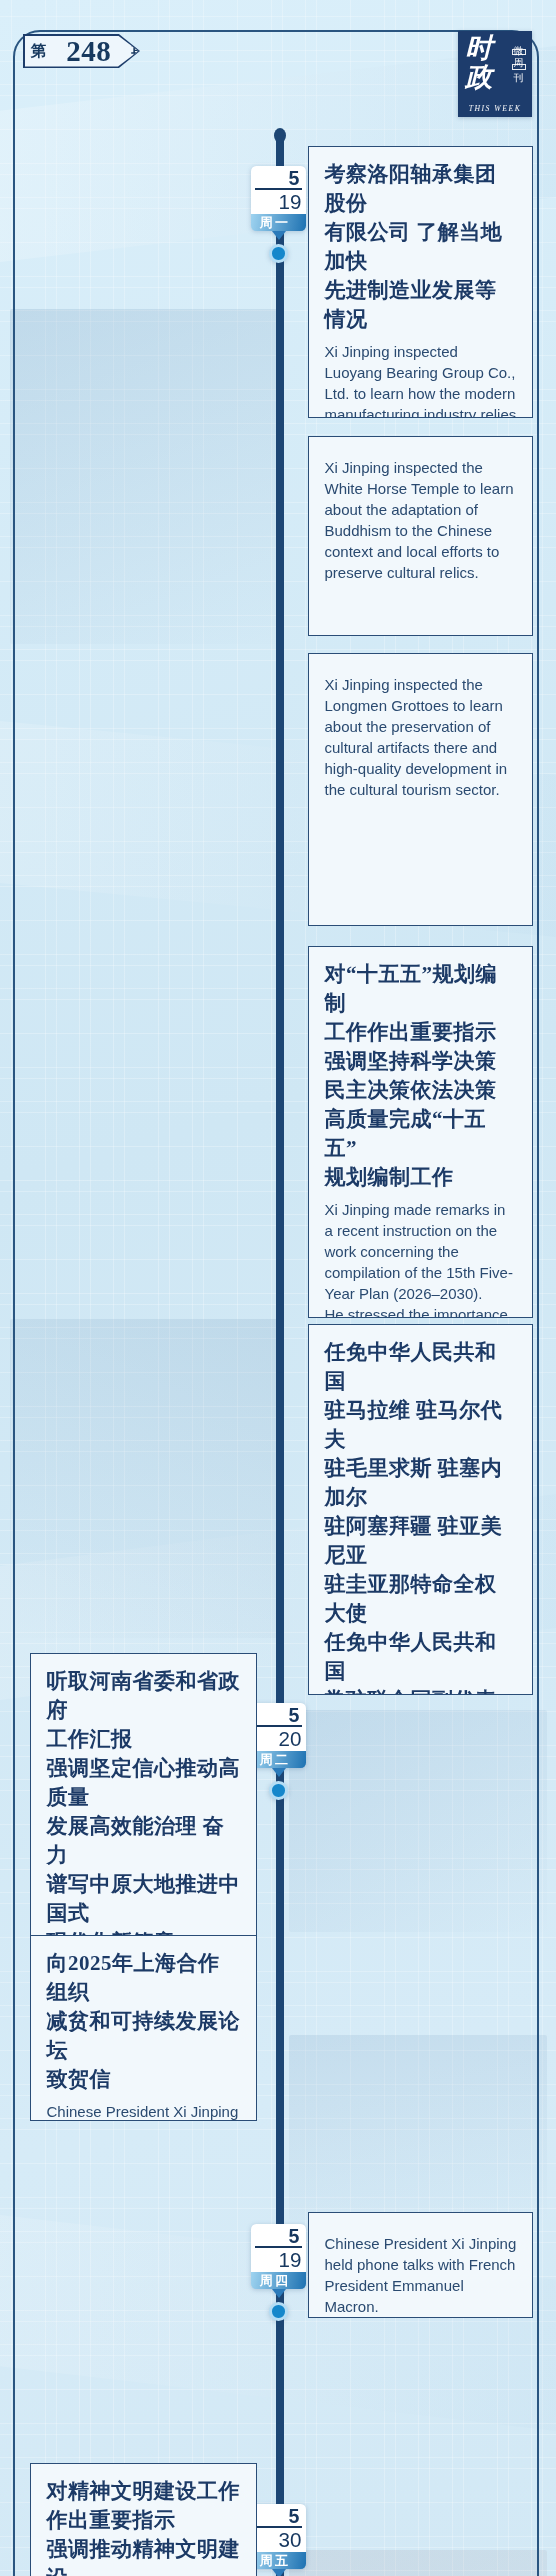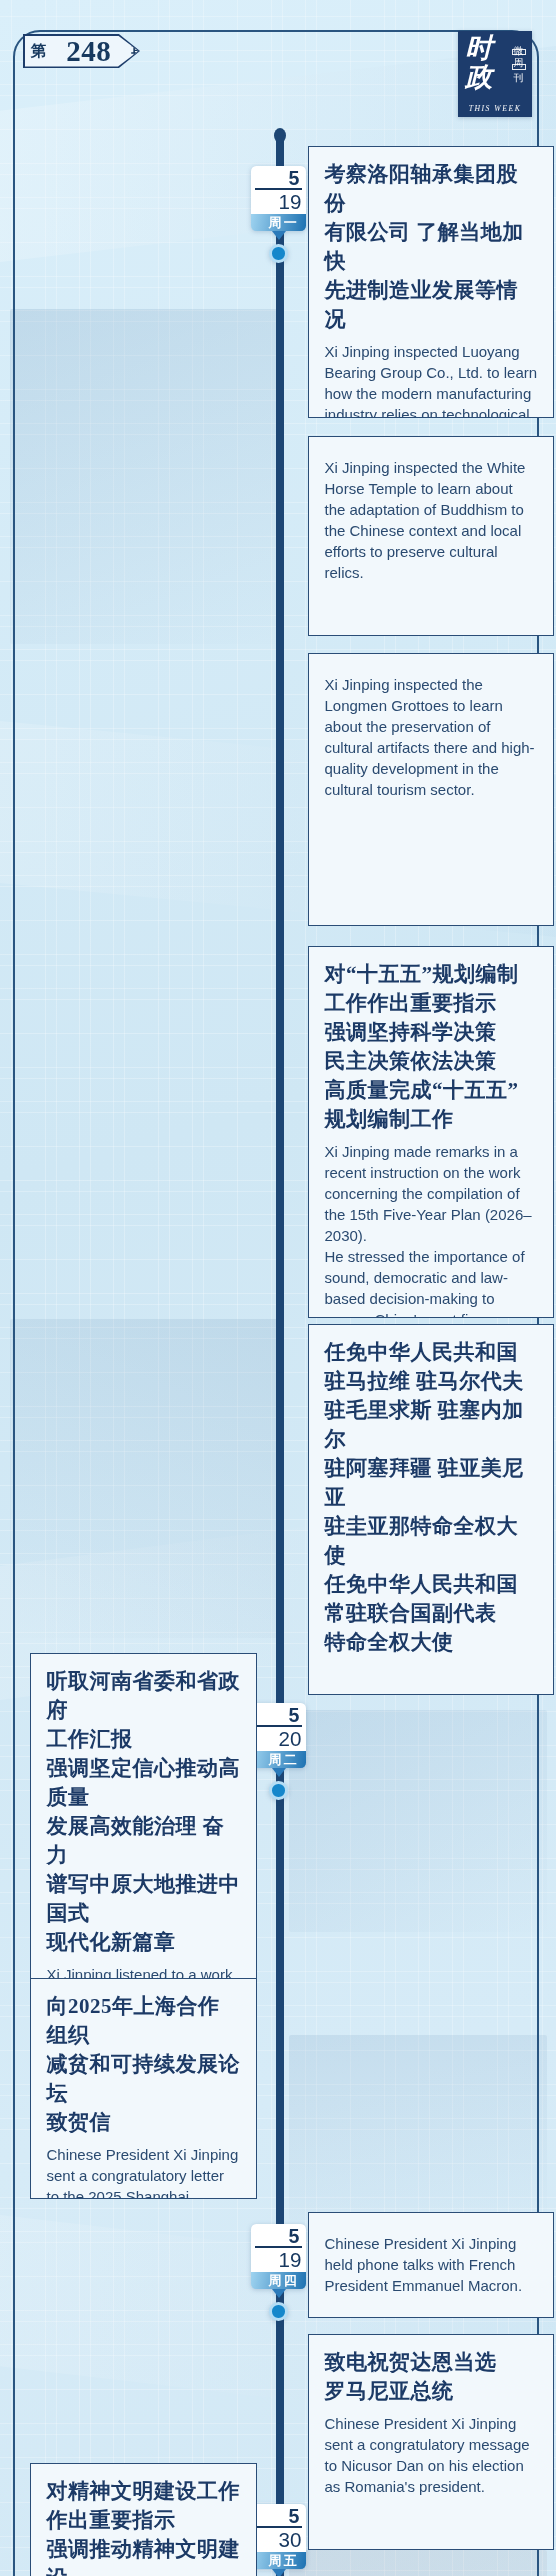--- a/index.html
+++ b/index.html
@@ -42,41 +42,41 @@
   
   .tl-line{position:absolute;left:276px;top:130px;width:7.7px;height:3393px;background:#1d4674;border-radius:4.1px;}
   .tl-line:before{content:"";position:absolute;top:-2.1px;left:50%;margin-left:-6.2px;width:12.4px;height:15.5px;border-radius:50%;background:#1d4674;}
   
   .date-badge{position:absolute;left:251px;width:55px;filter:drop-shadow(0 1.5px 2.6px rgba(20,60,110,.22));}
   .dc{position:relative;height:48px;background:#ffffff;border-radius:5.2px 5.2px 0 0;}
   .dm{position:absolute;top:0.5px;right:6.7px;font-size:19.6px;font-weight:bold;color:#16375f;}
   .dbar{position:absolute;top:21.6px;left:3.6px;right:3.6px;height:2.1px;background:#16375f;}
   .dd{position:absolute;top:24px;right:4.6px;font-size:20.6px;font-weight:normal;color:#16375f;}
   .dw{height:17px;background:linear-gradient(100deg,#9ed3f0,#1e72b2);border-radius:0 0 5.2px 5.2px;
-    color:#fff;font-size:13px;font-weight:bold;line-height:17px;text-align:right;
+    color:#fff;font-size:13px;font-weight:bold;line-height:17px;text-align:center;
     padding-right:7.2px;letter-spacing:2.1px;box-sizing:border-box;}
   .dp{width:0;height:0;margin:0 auto;border:7.2px solid transparent;border-top:9.8px solid #2b7aba;border-bottom:0;}
   .ddot{position:absolute;top:78px;left:50%;margin-left:-9.3px;width:18.5px;height:18.5px;box-sizing:border-box;
     border-radius:50%;background:#1587cb;border:3.1px solid #b4ddf5;}
   .t0{top:166px}.t1{top:1703px}.t2{top:2224px}.t3{top:2504px}
   
   .event-box{position:absolute;box-sizing:border-box;background:#f2f8fc;
     border:1px solid #2a4d77;padding:13.4px 15.5px;overflow:hidden;}
   .event-box .cn{font-family:"Liberation Serif",serif;font-weight:600;color:#1c3a66;
     font-size:21px;line-height:29px;letter-spacing:0.5px;white-space:pre-line;}
   .event-box .en{margin-top:6.2px;color:#2a4a70;font-size:15px;line-height:21px;white-space:pre-line;}
-  .right{left:308px;width:246px;}
+  .right{left:308px;width:225px;}
   .left{left:22px;width:227px;margin-left:8px;}
   .b0{top:146px;height:272px}
   .b1{top:436px;height:200px}
   .b2{top:653px;height:273px}
   .b3{top:946px;height:372px}
   .b4{top:1324px;height:371px}
   .b5{top:1653px;height:333px}
-  .b6{top:1978px;height:221px}
+  .b6{top:1935px;height:186px}
   .b7{top:2212px;height:106px}
   .b8{top:2334px;height:216px}
   .b9{top:2463px;height:366px}
 </style>
 </head>
 <body>
 
 <div class="poster">
 
   <div class="deco deco-shape" style="top:46px;height:216px;clip-path:polygon(0 30%,100% 0,100% 70%,0 100%);opacity:.5;"></div>
@@ -199,25 +199,20 @@
   </div>
   <div class="event-box left b6">
     <div class="cn">向2025年上海合作组织
 减贫和可持续发展论坛
 致贺信</div>
     <div class="en">Chinese President Xi Jinping sent a congratulatory letter to the 2025 Shanghai Cooperation Organization Forum on Poverty Reduction and Sustainable Development.</div>
   </div>
   <div class="event-box right b7">
     <div class="en">Chinese President Xi Jinping held phone talks with French President Emmanuel Macron.</div>
   </div>
-  <div class="event-box right b8">
-    <div class="cn">致电祝贺达恩当选
-罗马尼亚总统</div>
-    <div class="en">Chinese President Xi Jinping sent a congratulatory message to Nicusor Dan on his election as Romania's president.</div>
-  </div>
   <div class="event-box left b9">
     <div class="cn">对精神文明建设工作
 作出重要指示
 强调推动精神文明建设
 高质量发展 为强国
 建设民族复兴提供强大
 精神力量</div>
 
   </div>
 

